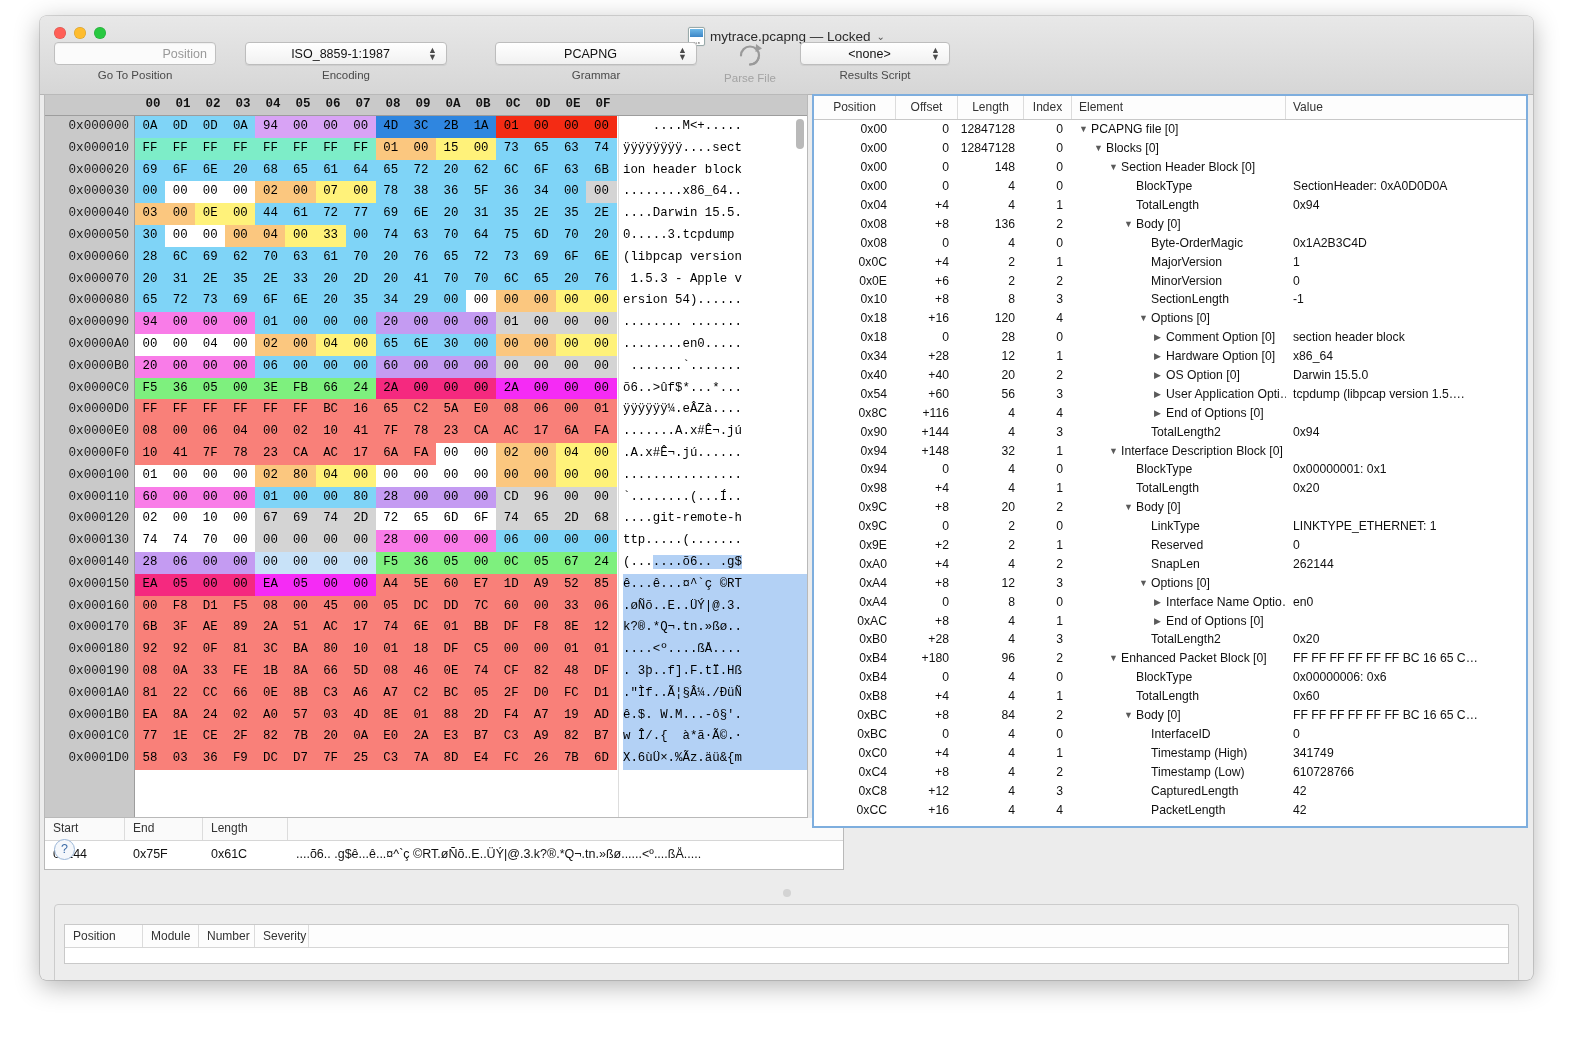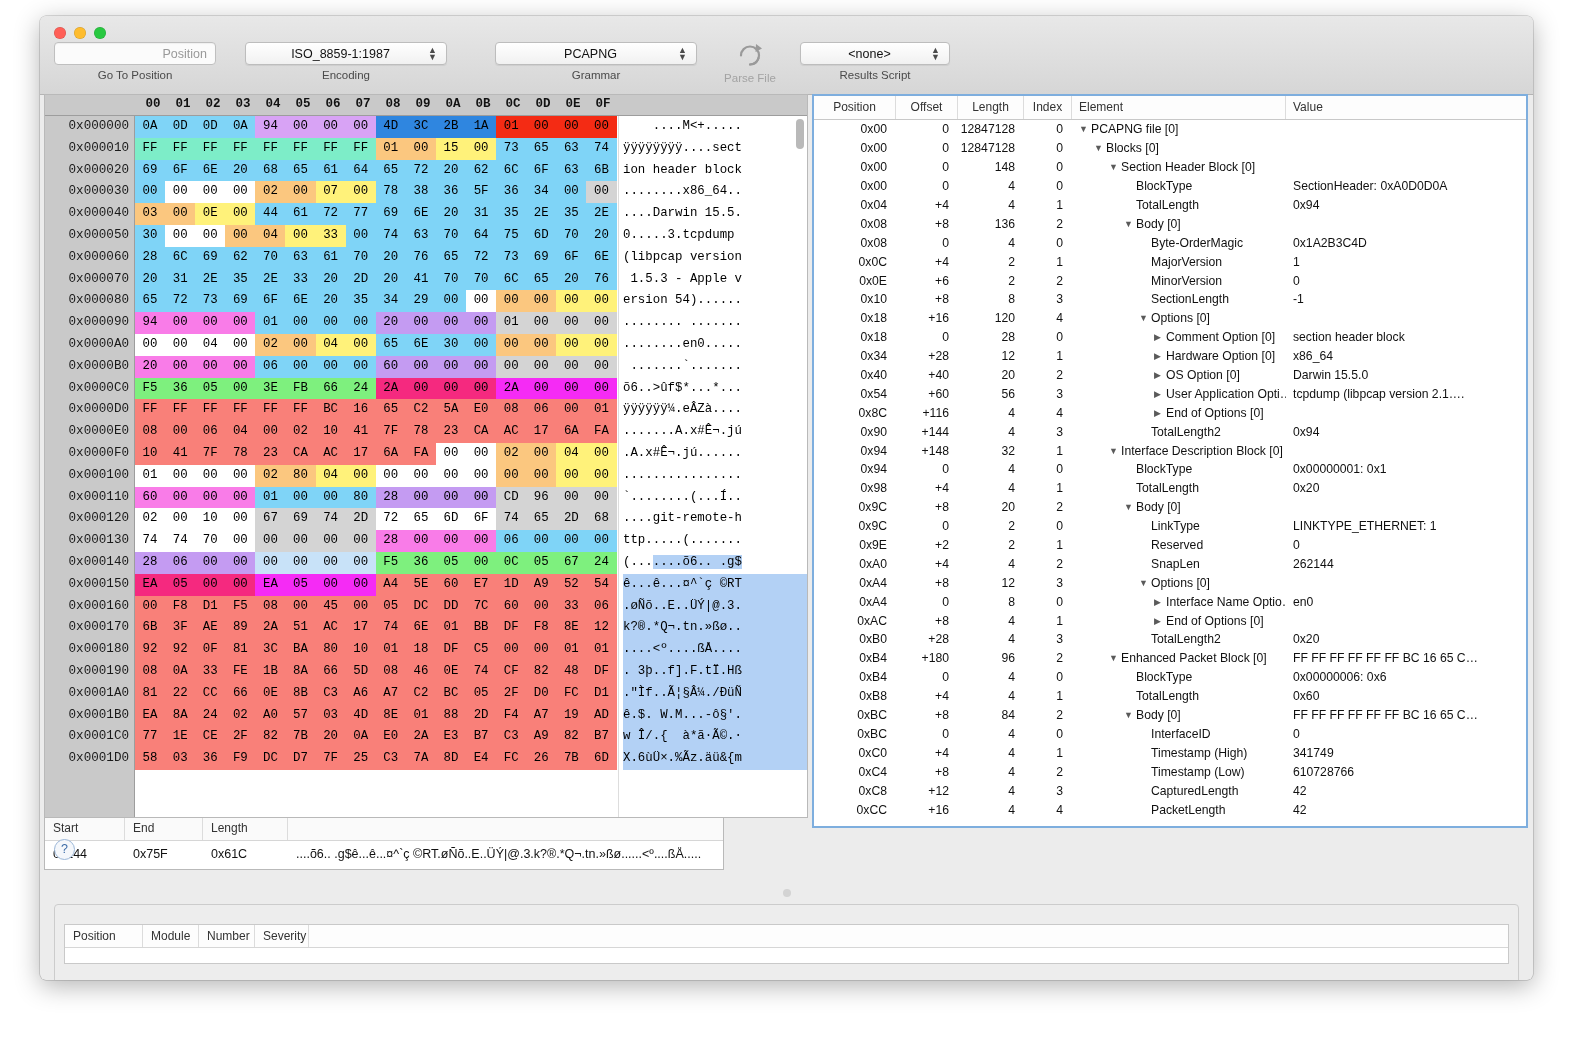--- a/index.html
+++ b/index.html
@@ -113,21 +113,21 @@
     border-left:1px solid #ddd;
   }
   .asciicol .arow{height:21.8px;line-height:21.8px;white-space:pre;}
   .asciicol .arow.sel{background:#b3d1f5;}
   .ascii-sb{
     position:absolute;right:3px;top:3px;width:8px;height:30px;
     background:#b9b9b9;border-radius:4px;
   }
 
   
-  .selinfo{position:absolute;left:4px;top:724px;width:680px;height:52px;
+  .selinfo{position:absolute;left:4px;top:724px;width:800px;height:52px;
            background:#fff;border:1px solid #b9b9b9;border-top:none;box-sizing:border-box;}
   .selinfo .sh{height:22px;background:#fafafa;border-bottom:1px solid #d6d6d6;display:flex;font-size:12px;color:#333;}
   .selinfo .sh div{padding:3px 0 0 8px;border-right:1px solid #dcdcdc;box-sizing:border-box;}
   .selinfo .sr{height:25px;display:flex;font-size:12.5px;color:#111;align-items:center;}
   .selinfo .sr div{padding-left:8px;box-sizing:border-box;white-space:nowrap;overflow:hidden;}
   .c-start{width:80px;} .c-end{width:78px;} .c-len{width:85px;} .c-content{flex:1;}
 
   
   .treepane{
     position:absolute;left:772px;top:0;width:716px;height:734px;
@@ -176,20 +176,25 @@
 <body>
 
 <div class="desktop">
 <div class="window">
 
   <div class="titlebar">
     <div class="traffic">
       <div class="tl red"></div>
       <div class="tl yellow"></div>
       <div class="tl green"></div>
+    </div>
+    <div class="doc-title">
+      <span class="doc-icon"></span>
+      <span>mytrace.pcapng — Locked</span>
+      <span class="title-chev">⌄</span>
     </div>
 
     <div class="toolbar">
 
       <div class="tb-item" style="left:14px;top:0;width:162px;">
         <div class="tf">
           <span class="ph">Position</span>
         </div>
         <div class="tb-label">Go To Position</div>
       </div>
@@ -677,21 +682,21 @@
                 <div class="cell" style="background: rgb(245, 43, 245);">05</div>
                 <div class="cell" style="background: rgb(245, 43, 245);">00</div>
                 <div class="cell" style="background: rgb(245, 43, 245);">00</div>
                 <div class="cell" style="background: rgb(249, 128, 121);">A4</div>
                 <div class="cell" style="background: rgb(249, 128, 121);">5E</div>
                 <div class="cell" style="background: rgb(249, 128, 121);">60</div>
                 <div class="cell" style="background: rgb(249, 128, 121);">E7</div>
                 <div class="cell" style="background: rgb(249, 128, 121);">1D</div>
                 <div class="cell" style="background: rgb(249, 128, 121);">A9</div>
                 <div class="cell" style="background: rgb(249, 128, 121);">52</div>
-                <div class="cell" style="background: rgb(249, 128, 121);">54</div>
+                <div class="cell" style="background: rgb(249, 128, 121);">85</div>
               </div>
               <div class="row">
                 <div class="cell" style="background: rgb(249, 128, 121);">00</div>
                 <div class="cell" style="background: rgb(249, 128, 121);">F8</div>
                 <div class="cell" style="background: rgb(249, 128, 121);">D1</div>
                 <div class="cell" style="background: rgb(249, 128, 121);">F5</div>
                 <div class="cell" style="background: rgb(249, 128, 121);">08</div>
                 <div class="cell" style="background: rgb(249, 128, 121);">00</div>
                 <div class="cell" style="background: rgb(249, 128, 121);">45</div>
                 <div class="cell" style="background: rgb(249, 128, 121);">00</div>
@@ -1047,21 +1052,21 @@
             </div>
             <div class="treerow">
               <div class="t-pos">0x54</div>
               <div class="t-off">+60</div>
               <div class="t-len">56</div>
               <div class="t-idx">3</div>
               <div class="t-el" style="padding-left: 82px;">
                 <span class="tw">▶</span>
                 <span>User Application Opti…</span>
               </div>
-              <div class="t-val">tcpdump (libpcap version 2.1….</div>
+              <div class="t-val">tcpdump (libpcap version 1.5….</div>
             </div>
             <div class="treerow">
               <div class="t-pos">0x8C</div>
               <div class="t-off">+116</div>
               <div class="t-len">4</div>
               <div class="t-idx">4</div>
               <div class="t-el" style="padding-left: 82px;">
                 <span class="tw">▶</span>
                 <span>End of Options [0]</span>
               </div>

